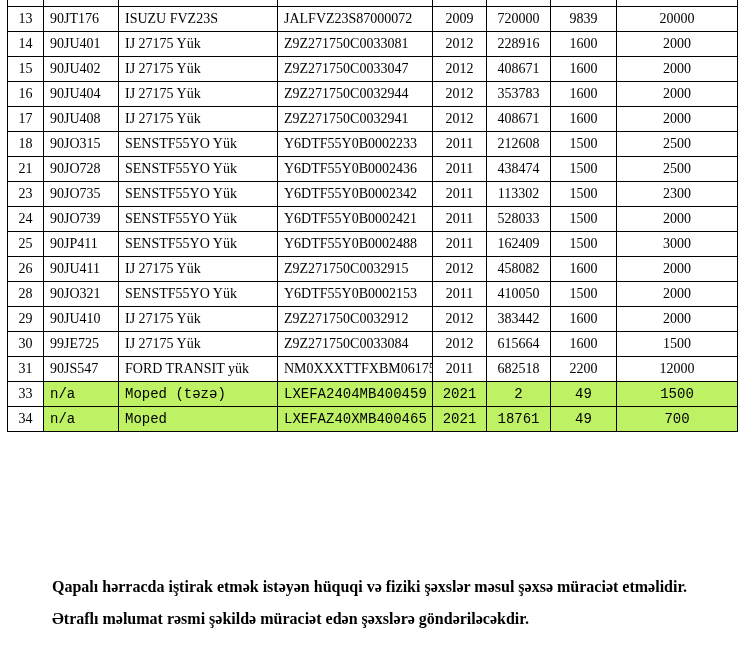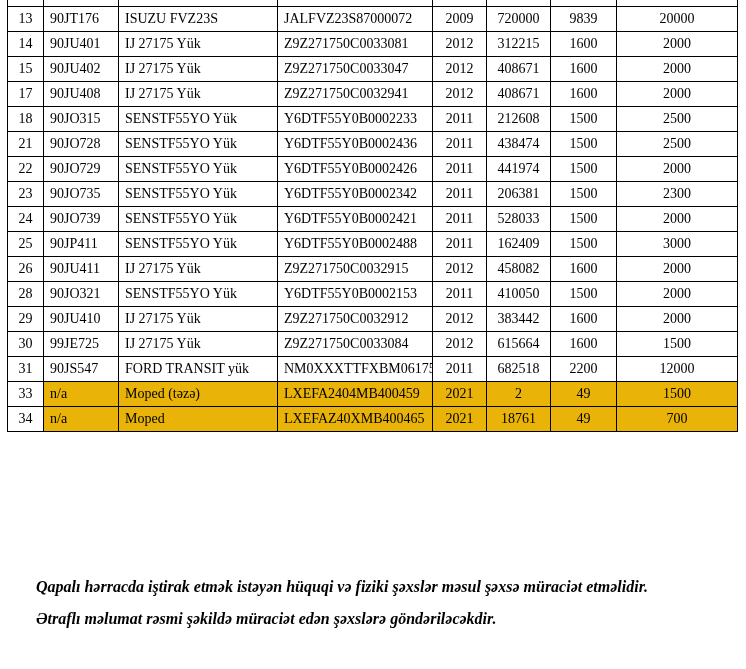--- a/index.html
+++ b/index.html
@@ -46,28 +46,28 @@
   .vehicle-table td.c-price {
     text-align: center;
   }
   .vehicle-table td.c-plate,
   .vehicle-table td.c-model,
   .vehicle-table td.c-vin {
     text-align: left;
     padding-left: 6px;
   }
   .vehicle-table tr.shaded td:not(.c-no) {
-    background: #eab308;
+    background: #bef264;
+    font-family: Liberation Mono, monospace;
   }
   .notes {
     position: absolute;
-    left: 36px;
+    left: 52px;
     top: 577px;
     width: 668px;
-    font-style: italic;
   }
   .notes p {
     margin: 0;
     font-weight: bold;
     font-size: 16px;
     line-height: 20.5px;
   }
   .notes p.first {
     margin-bottom: 11px;
   }
@@ -108,35 +108,45 @@
           <td class="c-odometer">720000</td>
           <td class="c-engine">9839</td>
           <td class="c-price">20000</td>
         </tr>
         <tr>
           <td class="c-no">14</td>
           <td class="c-plate">90JU401</td>
           <td class="c-model">IJ 27175 Yük</td>
           <td class="c-vin">Z9Z271750C0033081</td>
           <td class="c-year">2012</td>
-          <td class="c-odometer">312215</td>
+          <td class="c-odometer">228916</td>
           <td class="c-engine">1600</td>
           <td class="c-price">2000</td>
         </tr>
         <tr>
           <td class="c-no">15</td>
           <td class="c-plate">90JU402</td>
           <td class="c-model">IJ 27175 Yük</td>
           <td class="c-vin">Z9Z271750C0033047</td>
           <td class="c-year">2012</td>
           <td class="c-odometer">408671</td>
           <td class="c-engine">1600</td>
           <td class="c-price">2000</td>
         </tr>
         <tr>
+          <td class="c-no">16</td>
+          <td class="c-plate">90JU404</td>
+          <td class="c-model">IJ 27175 Yük</td>
+          <td class="c-vin">Z9Z271750C0032944</td>
+          <td class="c-year">2012</td>
+          <td class="c-odometer">353783</td>
+          <td class="c-engine">1600</td>
+          <td class="c-price">2000</td>
+        </tr>
+        <tr>
           <td class="c-no">17</td>
           <td class="c-plate">90JU408</td>
           <td class="c-model">IJ 27175 Yük</td>
           <td class="c-vin">Z9Z271750C0032941</td>
           <td class="c-year">2012</td>
           <td class="c-odometer">408671</td>
           <td class="c-engine">1600</td>
           <td class="c-price">2000</td>
         </tr>
         <tr>
@@ -153,36 +163,26 @@
           <td class="c-no">21</td>
           <td class="c-plate">90JO728</td>
           <td class="c-model">SENSTF55YO Yük</td>
           <td class="c-vin">Y6DTF55Y0B0002436</td>
           <td class="c-year">2011</td>
           <td class="c-odometer">438474</td>
           <td class="c-engine">1500</td>
           <td class="c-price">2500</td>
         </tr>
         <tr>
-          <td class="c-no">22</td>
-          <td class="c-plate">90JO729</td>
-          <td class="c-model">SENSTF55YO Yük</td>
-          <td class="c-vin">Y6DTF55Y0B0002426</td>
-          <td class="c-year">2011</td>
-          <td class="c-odometer">441974</td>
-          <td class="c-engine">1500</td>
-          <td class="c-price">2000</td>
-        </tr>
-        <tr>
           <td class="c-no">23</td>
           <td class="c-plate">90JO735</td>
           <td class="c-model">SENSTF55YO Yük</td>
           <td class="c-vin">Y6DTF55Y0B0002342</td>
           <td class="c-year">2011</td>
-          <td class="c-odometer">206381</td>
+          <td class="c-odometer">113302</td>
           <td class="c-engine">1500</td>
           <td class="c-price">2300</td>
         </tr>
         <tr>
           <td class="c-no">24</td>
           <td class="c-plate">90JO739</td>
           <td class="c-model">SENSTF55YO Yük</td>
           <td class="c-vin">Y6DTF55Y0B0002421</td>
           <td class="c-year">2011</td>
           <td class="c-odometer">528033</td>

